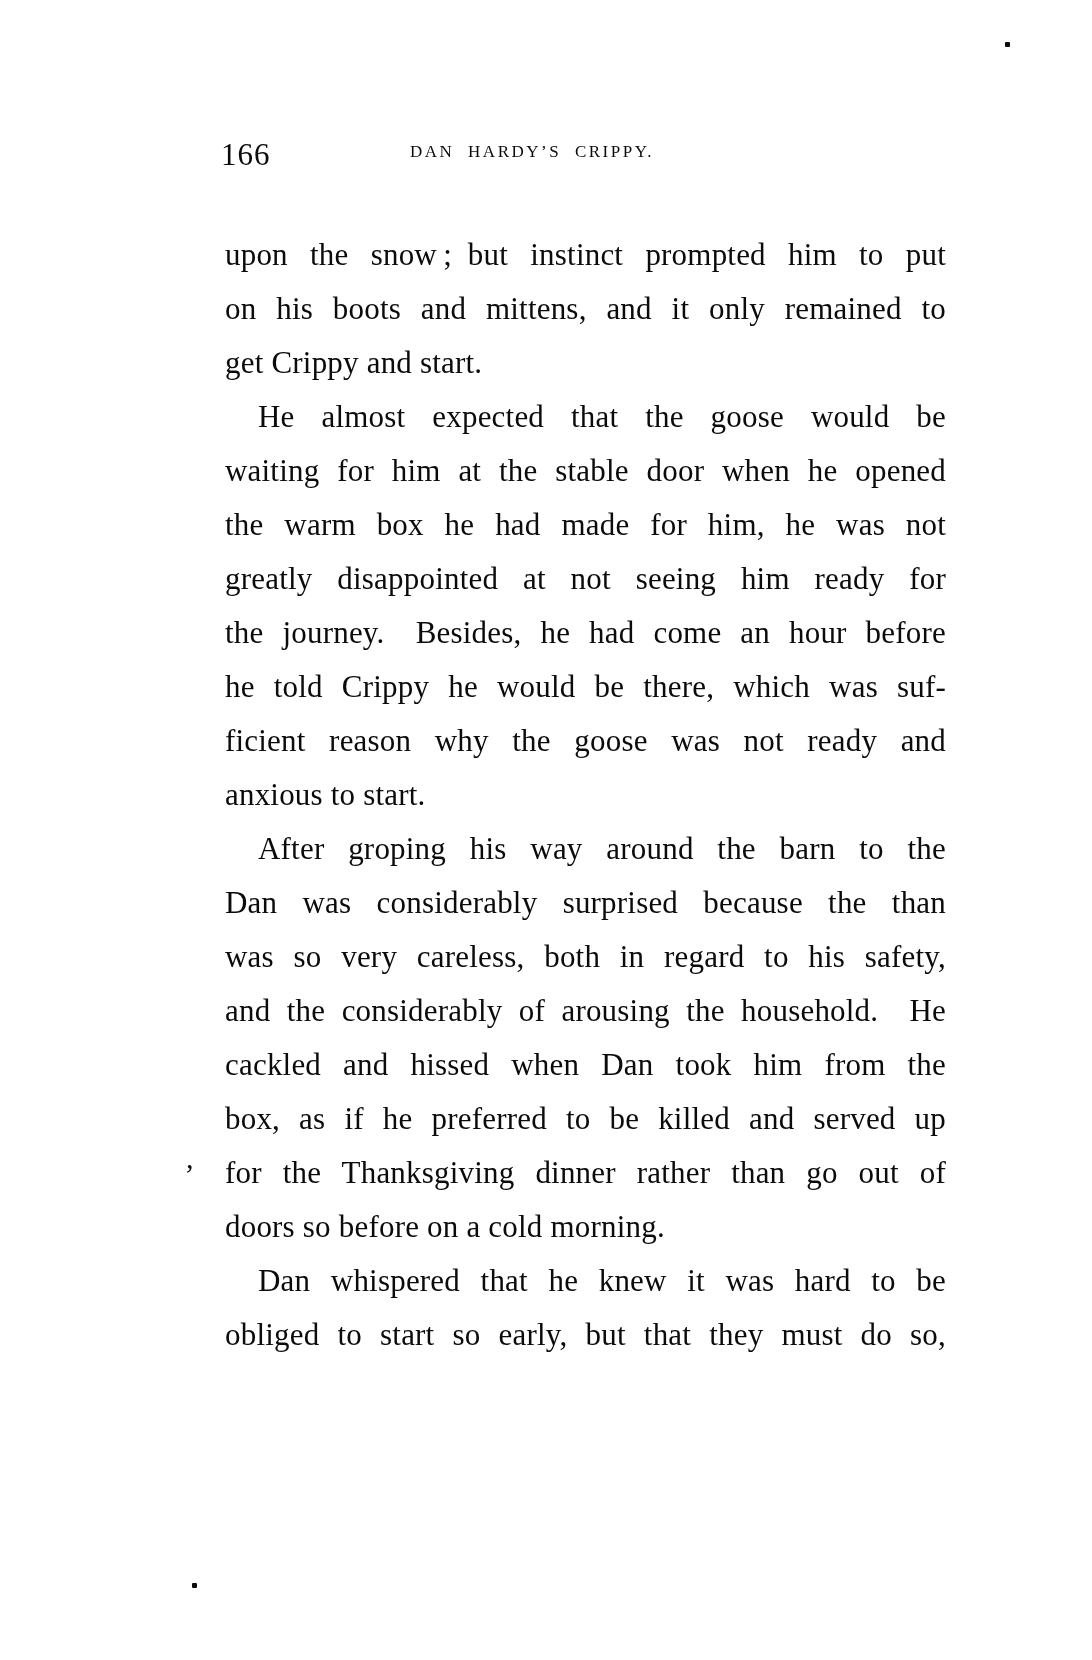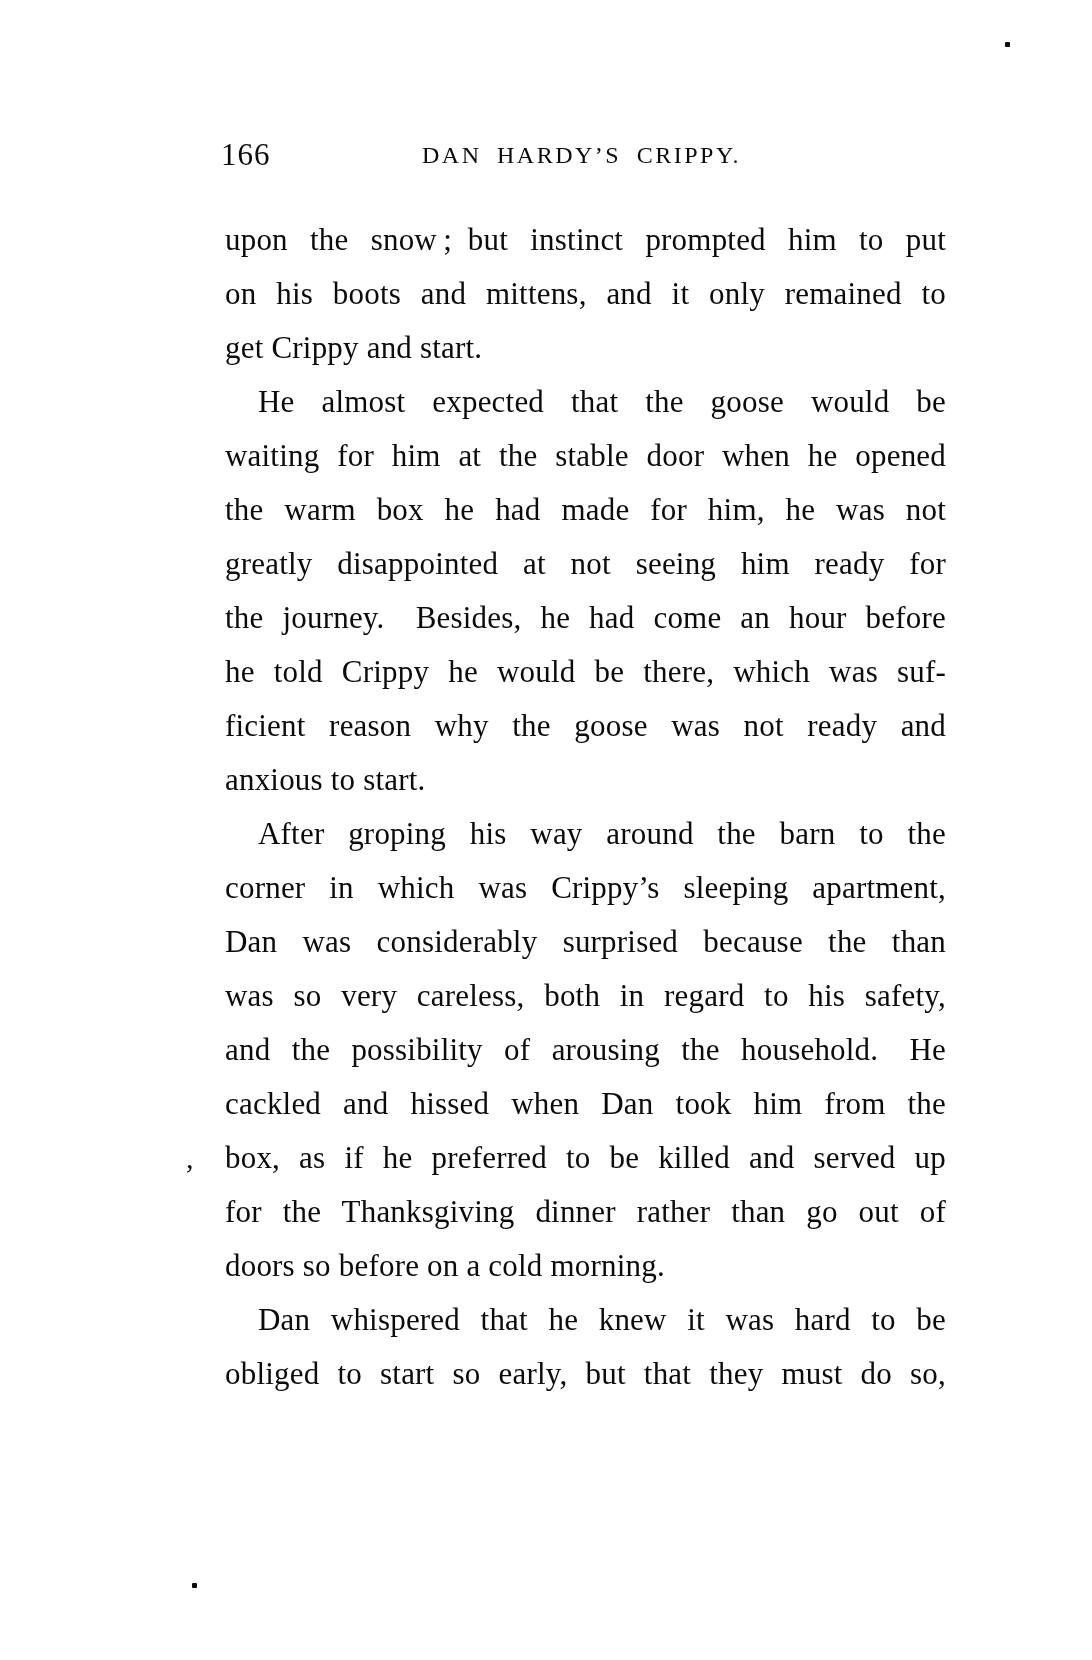--- a/index.html
+++ b/index.html
@@ -25,32 +25,32 @@
   .pagenum {
     position: absolute;
     left: 221px;
     top: 139px;
     font-size: 31px;
     letter-spacing: 1px;
     line-height: 1;
   }
   .title {
     position: absolute;
-    left: 422px;
+    left: 410px;
     top: 143px;
-    font-size: 24px;
+    font-size: 17px;
     letter-spacing: 2.5px;
     word-spacing: 7px;
     line-height: 1;
     white-space: nowrap;
   }
   .text-block {
     position: absolute;
     left: 225px;
-    top: 213px;
+    top: 228px;
     width: 721px;
   }
   .line {
     height: 54px;
     line-height: 54px;
     font-size: 31px;
     letter-spacing: 0.2px;
     text-align: justify;
     text-align-last: justify;
     white-space: nowrap;
@@ -91,24 +91,23 @@
       <div class="line endline">get Crippy and start.</div>
       <div class="line indent">He almost expected that the goose would be</div>
       <div class="line">waiting for him at the stable door when he opened</div>
       <div class="line">the warm box he had made for him, he was not</div>
       <div class="line">greatly disappointed at not seeing him ready for</div>
       <div class="line">the journey. Besides, he had come an hour before</div>
       <div class="line">he told Crippy he would be there, which was suf-</div>
       <div class="line">ficient reason why the goose was not ready and</div>
       <div class="line endline">anxious to start.</div>
       <div class="line indent">After groping his way around the barn to the</div>
-      <div class="line">corner in which was Crippy’s sleeping apartment,</div>
       <div class="line">Dan was considerably surprised because the than</div>
       <div class="line">was so very careless, both in regard to his safety,</div>
-      <div class="line">and the possibility of arousing the household. He</div>
+      <div class="line">and the considerably of arousing the household. He</div>
       <div class="line">cackled and hissed when Dan took him from the</div>
       <div class="line">box, as if he preferred to be killed and served up</div>
       <div class="line">for the Thanksgiving dinner rather than go out of</div>
       <div class="line endline">doors so before on a cold morning.</div>
       <div class="line indent">Dan whispered that he knew it was hard to be</div>
       <div class="line">obliged to start so early, but that they must do so,</div>
     </div>
 
   <div>
       <span class="artifact-comma" style="left: 186px; top: 1143px;">,</span>

